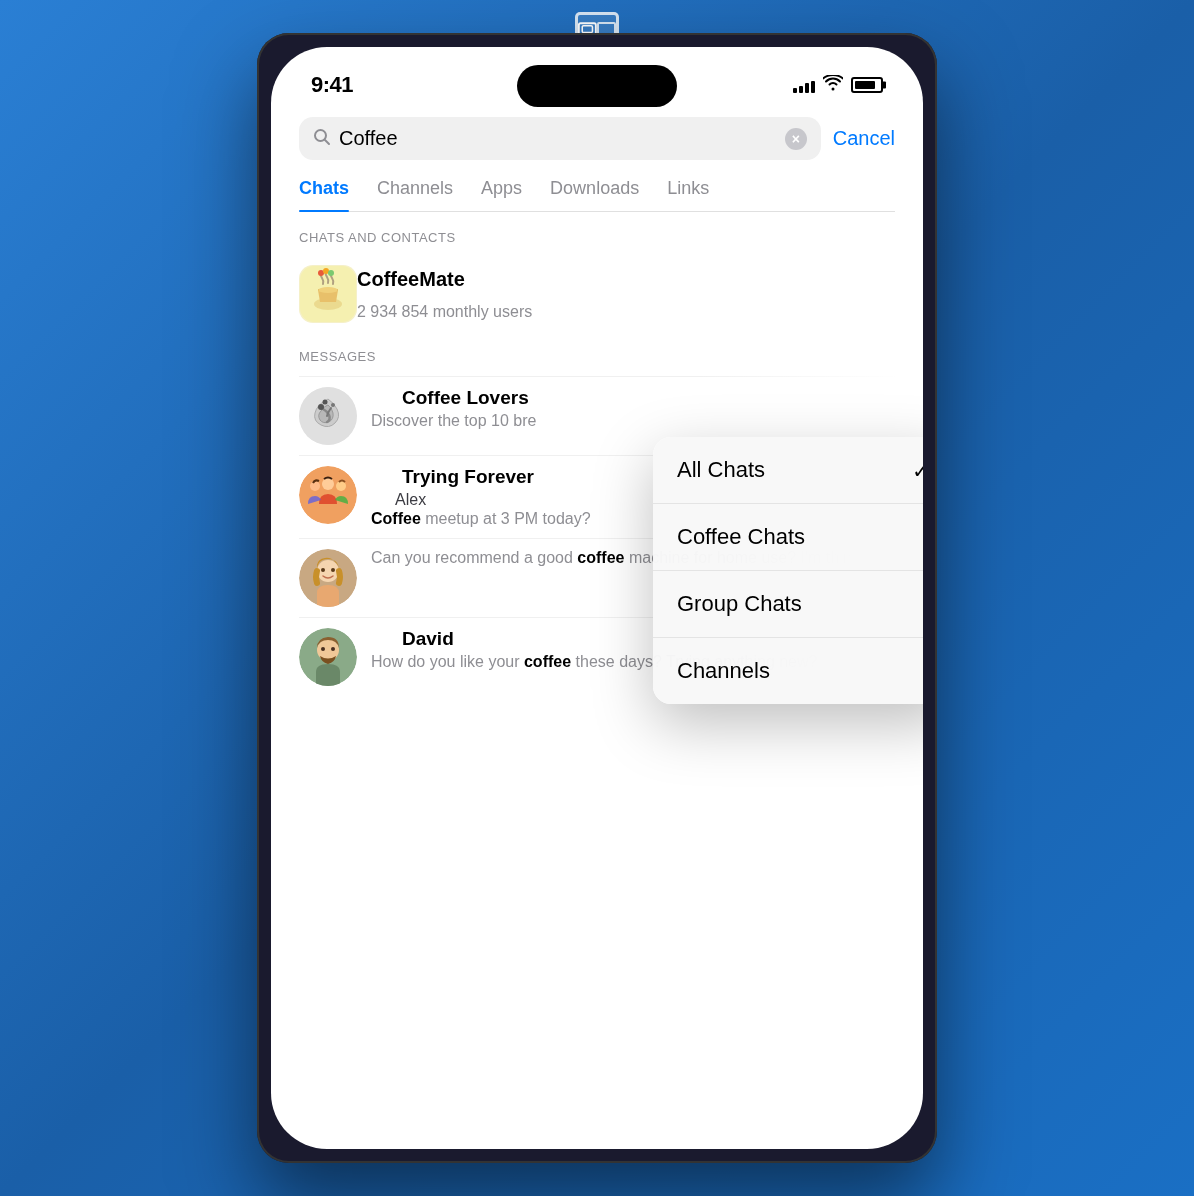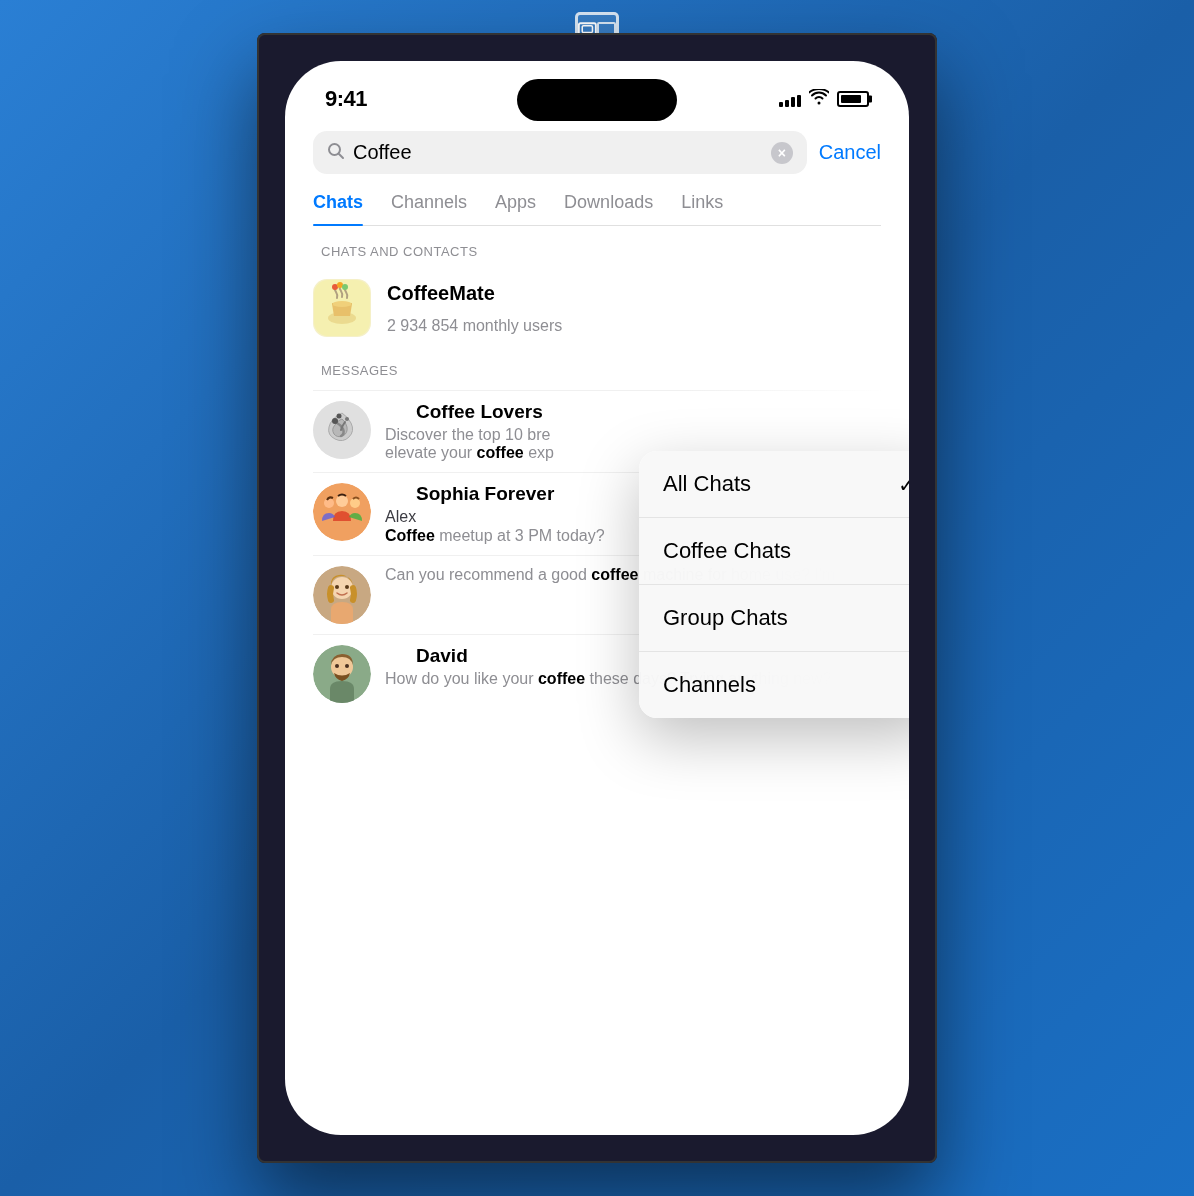--- a/index.html
+++ b/index.html
@@ -36,22 +36,22 @@
       width: 18px;
       height: 12px;
       border: 2px solid rgba(255,255,255,0.8);
       border-radius: 2px;
     }
 
     .phone-outer {
       width: 680px;
       height: 1130px;
       background: #1a1a2e;
-      border-radius: 8px;
-      padding: 28px;
+      border-radius: 32px;
+      padding: 14px;
       box-shadow: 0 40px 80px rgba(0,0,0,0.5), inset 0 0 0 2px #333;
       position: relative;
     }
 
     .phone-inner {
       width: 100%;
       height: 100%;
       background: #ffffff;
       border-radius: 56px;
       overflow: hidden;
@@ -234,28 +234,27 @@
       height: 2px;
       background: #007aff;
       border-radius: 1px;
     }
 
     .section-label {
       font-size: 13px;
       font-weight: 500;
       color: #8e8e93;
       letter-spacing: 0.5px;
-      margin: 18px 0 12px 8px;
+      margin: 18px 0 12px 0;
       text-transform: uppercase;
     }
 
     .contact-row {
       display: flex;
       align-items: center;
-      gap: 16px;
       padding: 8px 0;
     }
 
     .avatar {
       width: 58px;
       height: 58px;
       border-radius: 50%;
       flex-shrink: 0;
       overflow: hidden;
       display: flex;
@@ -325,20 +324,21 @@
       font-size: 16px;
       color: #8e8e93;
       flex-shrink: 0;
       margin-left: 8px;
     }
 
     .msg-sender {
       font-size: 16px;
       color: #3c3c43;
       margin-bottom: 1px;
+      margin-left: 24px;
     }
 
     .msg-preview {
       font-size: 16px;
       color: #8e8e93;
       white-space: nowrap;
       overflow: hidden;
       text-overflow: ellipsis;
     }
 
@@ -525,23 +525,20 @@
               <circle cx="34" cy="18" r="2" fill="#777"></circle>
             </svg>
           </div>
           <div class="msg-content">
             <div class="msg-header">
               <span class="msg-name">Coffee Lovers</span>
             </div>
             <div class="msg-preview">
               Discover the top 10 bre
             </div>
-            <div class="msg-preview">
-              elevate your <span class="highlight">coffee</span> exp
-            </div>
           </div>
         </div>
 
         <div class="message-row">
           <div class="msg-avatar">
             <svg width="58" height="58" viewBox="0 0 58 58">
               <circle cx="29" cy="29" r="29" fill="#f0a060"></circle>
 
               <circle cx="29" cy="18" r="6" fill="#ffcc99"></circle>
               <path d="M20 38 Q20 28 29 28 Q38 28 38 38Z" fill="#e05030"></path>
@@ -552,21 +549,21 @@
               <circle cx="42" cy="20" r="5" fill="#ffcc88"></circle>
               <path d="M36 34 Q38 30 42 30 Q49 30 49 38" fill="#40b040" opacity="0.8"></path>
 
               <path d="M14 17 Q16 13 20 15" stroke="#5a3010" stroke-width="2" fill="none"></path>
               <path d="M25 13 Q29 10 33 13" stroke="#3a2010" stroke-width="2" fill="none"></path>
               <path d="M40 16 Q43 13 46 16" stroke="#8a5020" stroke-width="2" fill="none"></path>
             </svg>
           </div>
           <div class="msg-content">
             <div class="msg-header">
-              <span class="msg-name">Sophia Forever</span>
+              <span class="msg-name">Trying Forever</span>
             </div>
             <div class="msg-sender">Alex</div>
             <div class="msg-preview">
               <span class="highlight">Coffee</span> meetup at 3 PM today?
             </div>
           </div>
         </div>
 
         <div class="message-row">
           <div class="msg-avatar">

